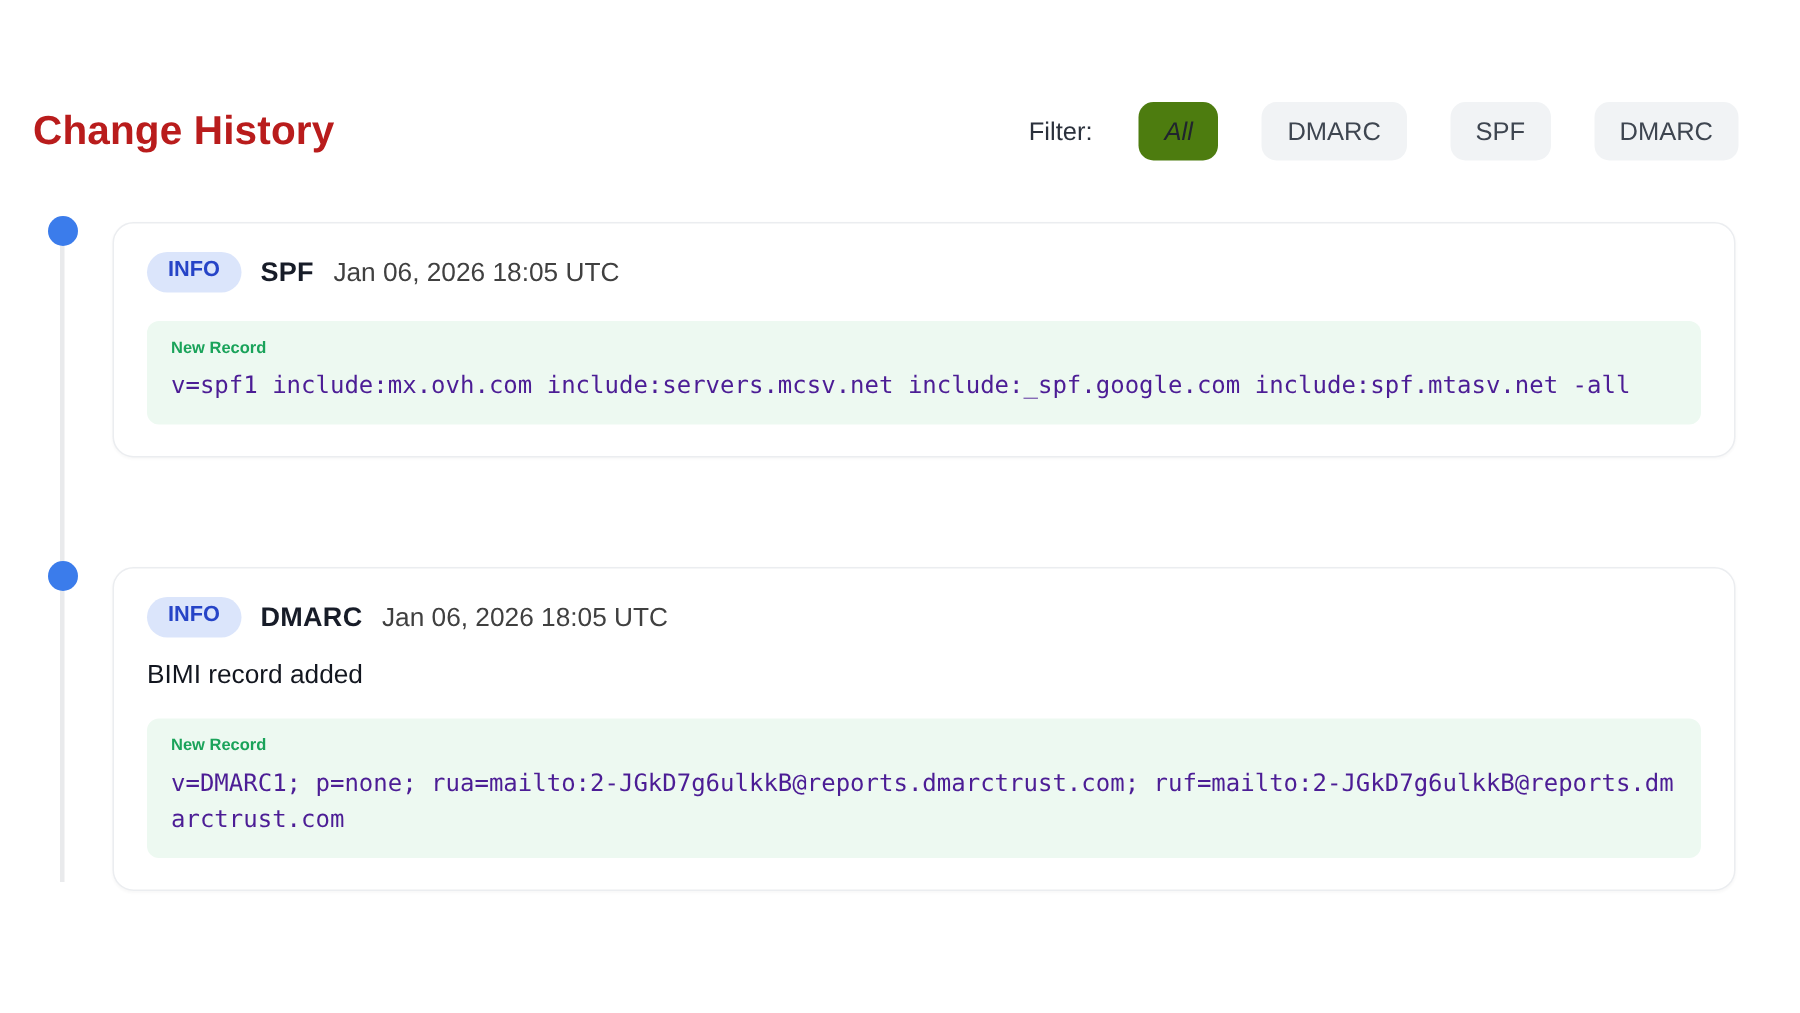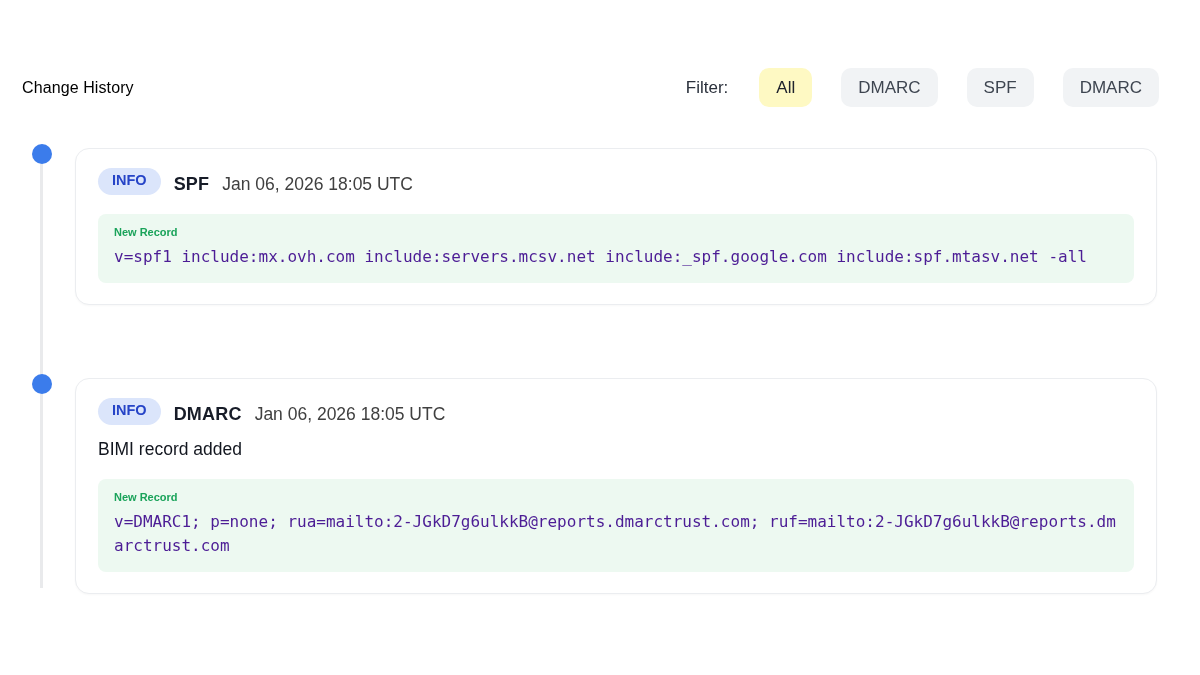--- a/index.html
+++ b/index.html
@@ -11,42 +11,43 @@
     position: relative;
   }
 
   
   .header {
     position: absolute;
     left: 22px; right: 41px; top: 68px;
     display: flex; align-items: center; justify-content: space-between;
   }
   .page-title {
-    font-size: 16px;
-    font-weight: 400;
-    color: #000000;
+    font-size: 27px;
+    font-weight: 700;
+    color: #b91c1c;
     letter-spacing: 0.1px;
   }
   .filter-row { display: flex; align-items: center; gap: 29px; }
   .filter-label { font-size: 17px; color: #2b313c; margin-right: 2px; }
   .chip {
     border: none;
     font-family: inherit;
     font-size: 17px;
     padding: 9px 17px;
     border-radius: 10px;
     background: #f1f3f5;
     color: #3e4550;
     cursor: pointer;
     line-height: 1.25;
   }
   .chip--active {
-    background: #fef9c3;
+    background: #4d7c0f;
     color: #20242e;
     font-weight: 500;
+    font-style: italic;
   }
 
   
   .timeline-line {
     position: absolute;
     left: 40px; top: 154px;
     width: 3px; height: 434px;
     background: #e9eaec;
   }
   .timeline-dot {
@@ -66,21 +67,21 @@
     width: 1082px;
     background: #ffffff;
     border: 1px solid #ebedf0;
     border-radius: 14px;
     padding: 19px 22px 21px 22px;
     box-shadow: 0 1px 2px rgba(20,25,40,0.03);
   }
   .card--1 { top: 148px; }
   .card--2 { top: 378px; }
 
-  .event-header { display: flex; align-items: flex-end; gap: 13px; }
+  .event-header { display: flex; align-items: center; gap: 13px; }
   .badge {
     background: #dbe5fb;
     color: #2644c7;
     font-size: 14.5px;
     font-weight: 600;
     padding: 5px 14px 6px;
     border-radius: 999px;
     line-height: 1.1;
   }
   .event-type {

